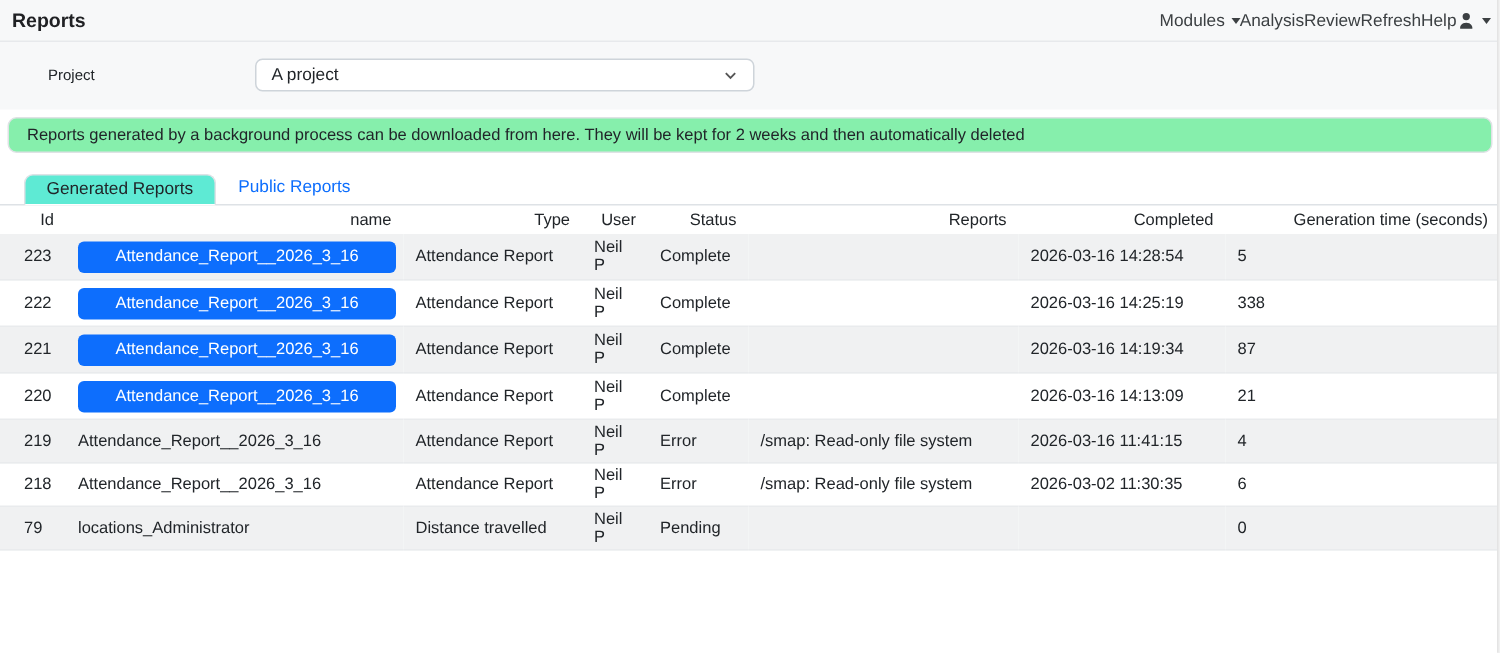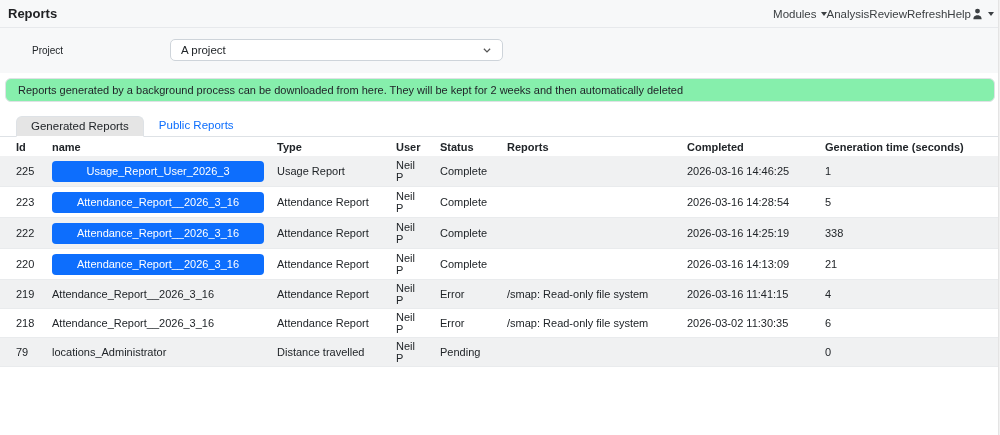--- a/index.html
+++ b/index.html
@@ -24,27 +24,27 @@
   .select-value { font-size:11.5px; color:#212529; }
   .select .chev svg { display:block; }
 
   
   .notice { margin:5px 5px 0; background:#86efac; border:1px solid #dfe2e5; border-radius:6px;
     padding:5px 12px; font-size:11px; color:#212529; }
 
   
   .tabs { margin-top:13px; padding-left:16px; border-bottom:1px solid #dee2e6; display:flex; align-items:flex-end; }
   .tab { font-size:11.5px; padding:3px 14px 4px; cursor:pointer; }
-  .tab.active { background:#e5e5e5; border:1px solid #dee2e6; border-bottom:1px solid #fff;
+  .tab.active { background:#5eead4; border:1px solid #dee2e6; border-bottom:1px solid #fff;
     margin-bottom:-1px; border-radius:6px 6px 0 0; color:#212529; }
   .tab.link { color:#0d6efd; border:1px solid transparent; }
 
   
   table { width:1000px; border-collapse:collapse; table-layout:fixed; font-size:11px; }
-  thead th { text-align:left; font-weight:700; padding:4px 8px 3px; color:#212529; }
+  thead th { text-align:right; font-weight:400; padding:4px 8px 3px; color:#212529; }
   thead th:first-child, tbody td:first-child { padding-left:16px; }
   tbody tr { border-bottom:1px solid #e9ebed; }
   tbody tr:nth-child(odd) { background:#f0f1f2; }
   tbody td { padding:2px 8px; vertical-align:middle; color:#212529; }
   tbody tr.btn-row td { padding-top:3px; padding-bottom:3px; }
   .name-btn { width:212px; height:21px; line-height:21px; background:#0d6efd; color:#fff;
     border-radius:4px; text-align:center; font-size:11px; cursor:pointer;
     white-space:nowrap; overflow:hidden; }
 
   
@@ -113,32 +113,20 @@
       <th>Type</th>
       <th>User</th>
       <th>Status</th>
       <th>Reports</th>
       <th>Completed</th>
       <th>Generation time (seconds)</th>
     </tr>
   </thead>
   <tbody id="report-rows">
       <tr class="btn-row">
-    <td>225</td>
-    <td>
-          <div class="name-btn">Usage_Report_User_2026_3</div>
-        </td>
-    <td>Usage Report</td>
-    <td>Neil P</td>
-    <td>Complete</td>
-    <td></td>
-    <td>2026-03-16 14:46:25</td>
-    <td>1</td>
-  </tr>
-      <tr class="btn-row">
     <td>223</td>
     <td>
           <div class="name-btn">Attendance_Report__2026_3_16</div>
         </td>
     <td>Attendance Report</td>
     <td>Neil P</td>
     <td>Complete</td>
     <td></td>
     <td>2026-03-16 14:28:54</td>
     <td>5</td>
@@ -147,20 +135,32 @@
     <td>222</td>
     <td>
           <div class="name-btn">Attendance_Report__2026_3_16</div>
         </td>
     <td>Attendance Report</td>
     <td>Neil P</td>
     <td>Complete</td>
     <td></td>
     <td>2026-03-16 14:25:19</td>
     <td>338</td>
+  </tr>
+      <tr class="btn-row">
+    <td>221</td>
+    <td>
+          <div class="name-btn">Attendance_Report__2026_3_16</div>
+        </td>
+    <td>Attendance Report</td>
+    <td>Neil P</td>
+    <td>Complete</td>
+    <td></td>
+    <td>2026-03-16 14:19:34</td>
+    <td>87</td>
   </tr>
       <tr class="btn-row">
     <td>220</td>
     <td>
           <div class="name-btn">Attendance_Report__2026_3_16</div>
         </td>
     <td>Attendance Report</td>
     <td>Neil P</td>
     <td>Complete</td>
     <td></td>

